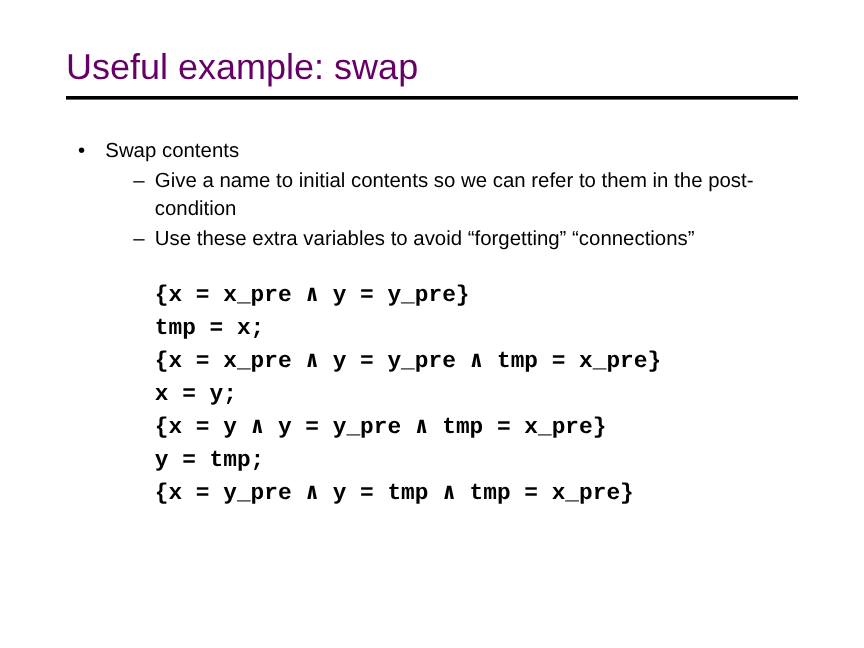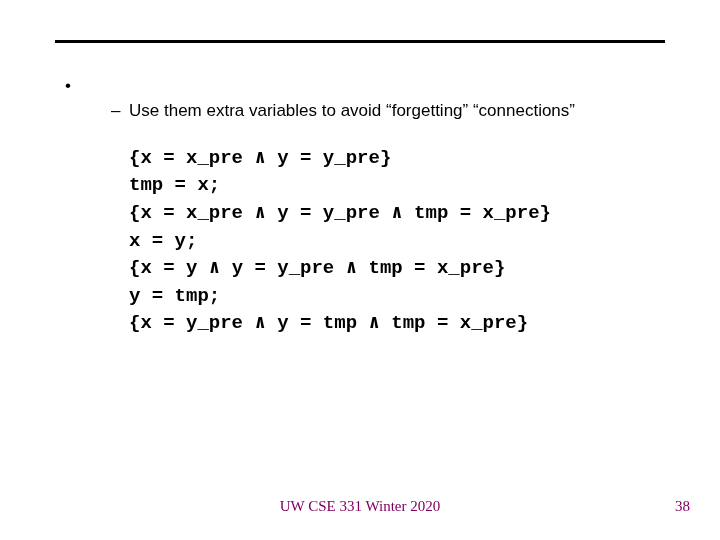--- a/index.html
+++ b/index.html
@@ -97,39 +97,38 @@
     font-size: 15px;
     color: #800060;
   }
 </style>
 </head>
 <body>
 
 <div class="slide">
 
   <div class="title-wrap">
+    <h1 class="title">Useful example: swap</h1>
     <hr class="rule">
   </div>
 
   <div class="body">
     <ul class="outer">
       <li>
+        <span>Swap contents</span>
         <ul class="inner">
-          <li><span>Use them extra variables to avoid “forgetting” “connections”</span></li>
+          <li><span>Give a name to initial contents so we can refer to them in the post-condition</span></li>
+          <li><span>Use these extra variables to avoid “forgetting” “connections”</span></li>
         </ul>
       </li>
     </ul>
 
     <div class="code">{x = x_pre ∧ y = y_pre}
 tmp = x;
 {x = x_pre ∧ y = y_pre ∧ tmp = x_pre}
 x = y;
 {x = y ∧ y = y_pre ∧ tmp = x_pre}
 y = tmp;
 {x = y_pre ∧ y = tmp ∧ tmp = x_pre}</div>
   </div>
 
-  <div class="footer">
-    <div class="footer-center">UW CSE 331 Winter 2020</div>
-    <div class="footer-right">38</div>
-  </div>
 
 </div>
 
 </body></html>

